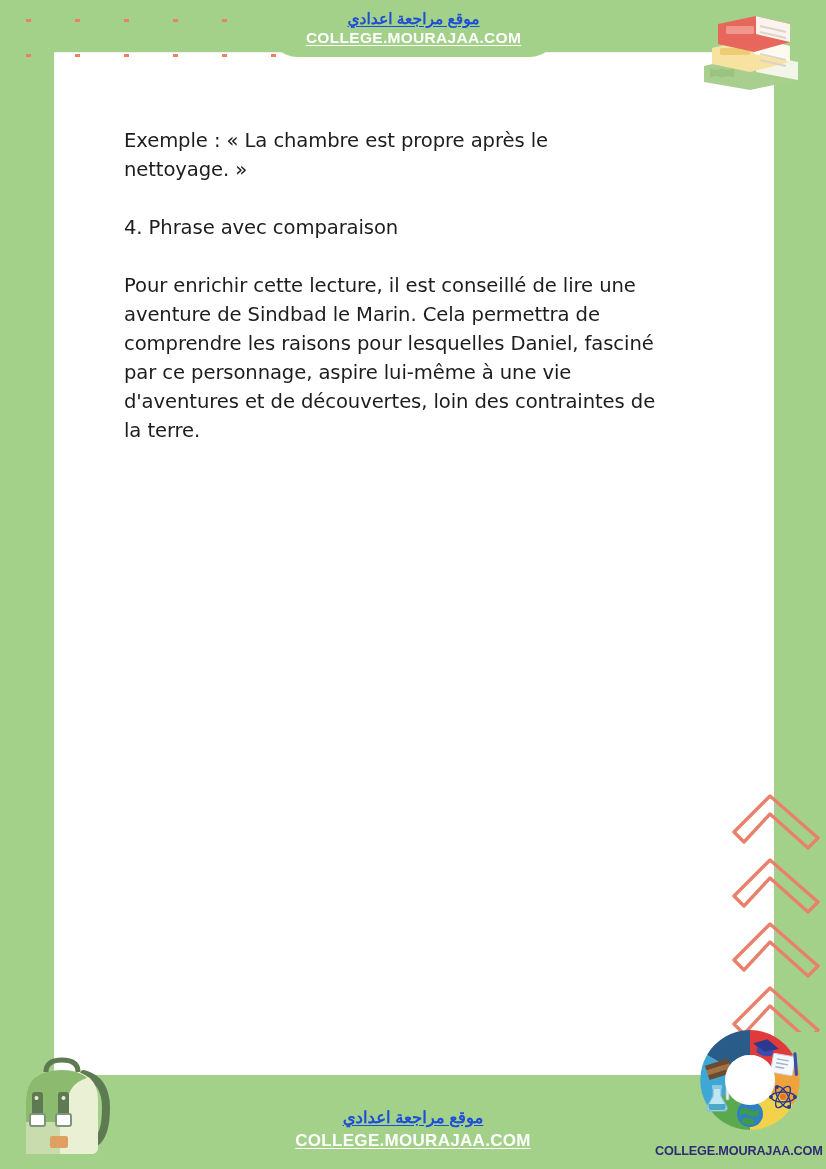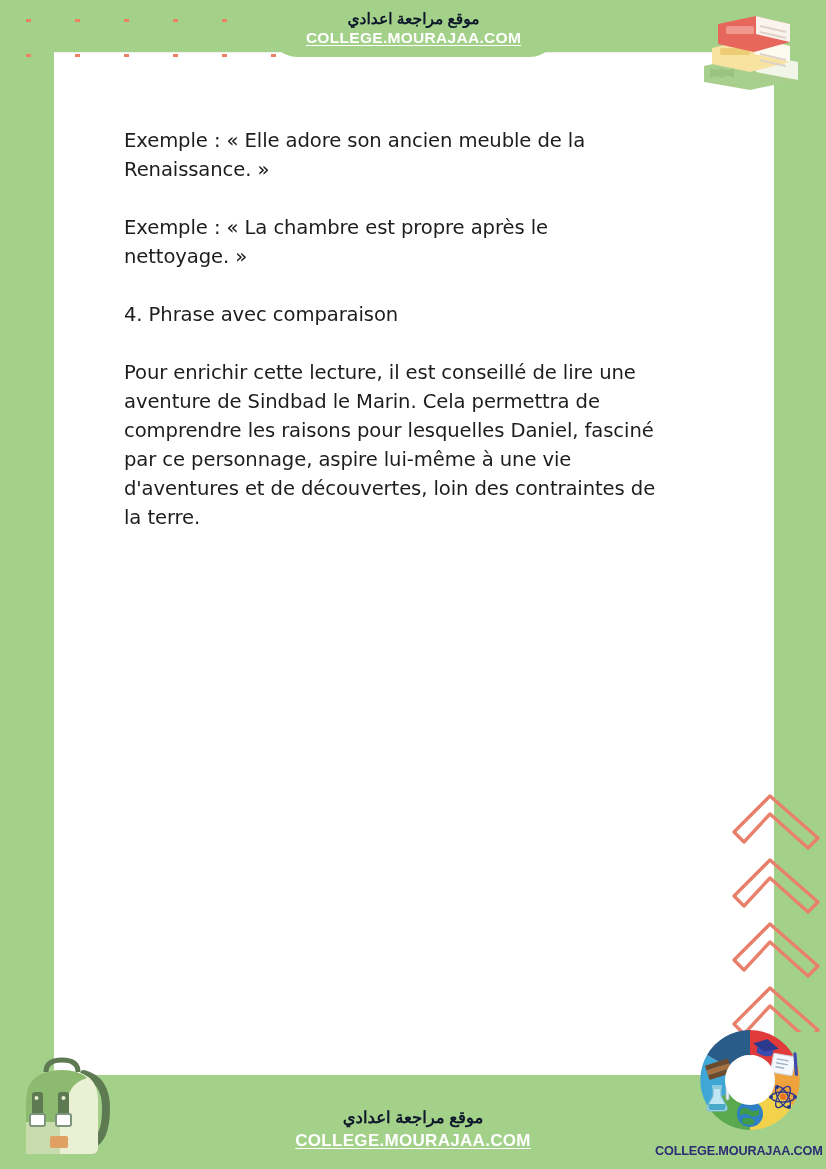--- a/index.html
+++ b/index.html
@@ -49,23 +49,24 @@
     width: 285px; height: 57px;
     background: #a3d18a;
     border-bottom-left-radius: 26px;
     border-bottom-right-radius: 26px;
     display: flex; flex-direction: column;
     align-items: center; justify-content: center;
     gap: 1px;
     z-index: 6;
   }
   .tab-ar {
-    color: #0f172a;
+    color: #1d4ed8;
     font-size: 15.5px;
     font-weight: 700;
+    text-decoration: underline;
     text-underline-offset: 2px;
     direction: rtl;
     letter-spacing: .2px;
   }
   .tab-url {
     color: #ffffff;
     font-size: 15.5px;
     font-weight: 700;
     text-decoration: underline;
     text-underline-offset: 2px;
@@ -294,19 +295,18 @@
   </svg>
 
   <div id="footer-tab">
     <div class="tab-ar">موقع مراجعة اعدادي</div>
     <div class="tab-url">COLLEGE.MOURAJAA.COM</div>
   </div>
 
   <div id="corner-url">COLLEGE.MOURAJAA.COM</div>
 
   <div id="content">
-    <p class="para">Exemple : « Elle adore son ancien meuble de la Renaissance. »</p>
     <p class="para narrow">Exemple : « La chambre est propre après le nettoyage. »</p>
     <p class="para">4. Phrase avec comparaison</p>
     <p class="para" id="p-final">Pour enrichir cette lecture, il est conseillé de lire une aventure de Sindbad le Marin. Cela permettra de comprendre les raisons pour lesquelles Daniel, fasciné par ce personnage, aspire lui-même à une vie d'aventures et de découvertes, loin des contraintes de la terre.</p>
   </div>
 
 </div>
 
 </body></html>

